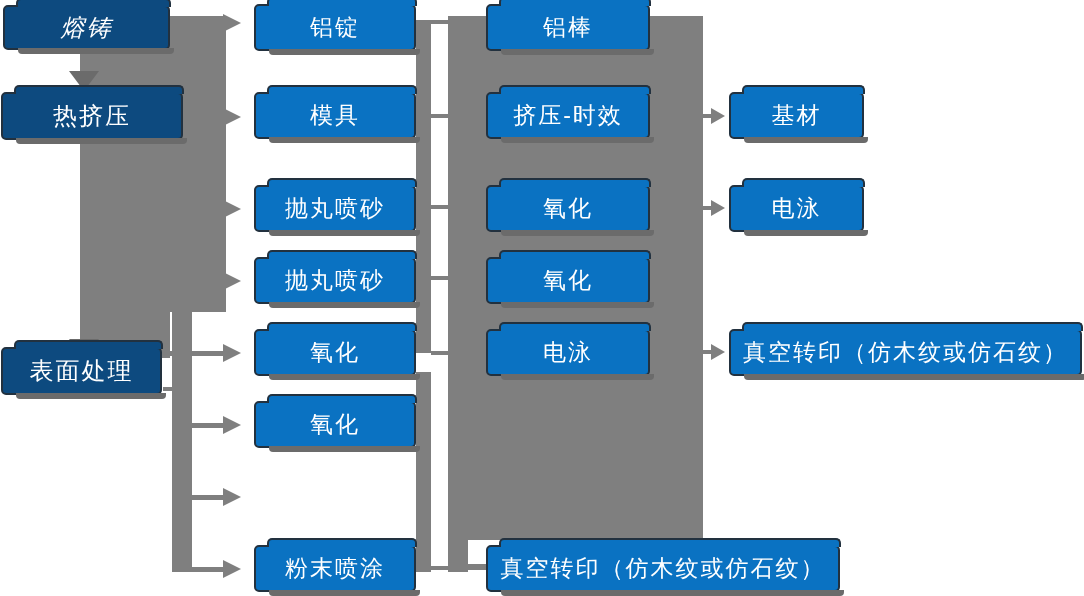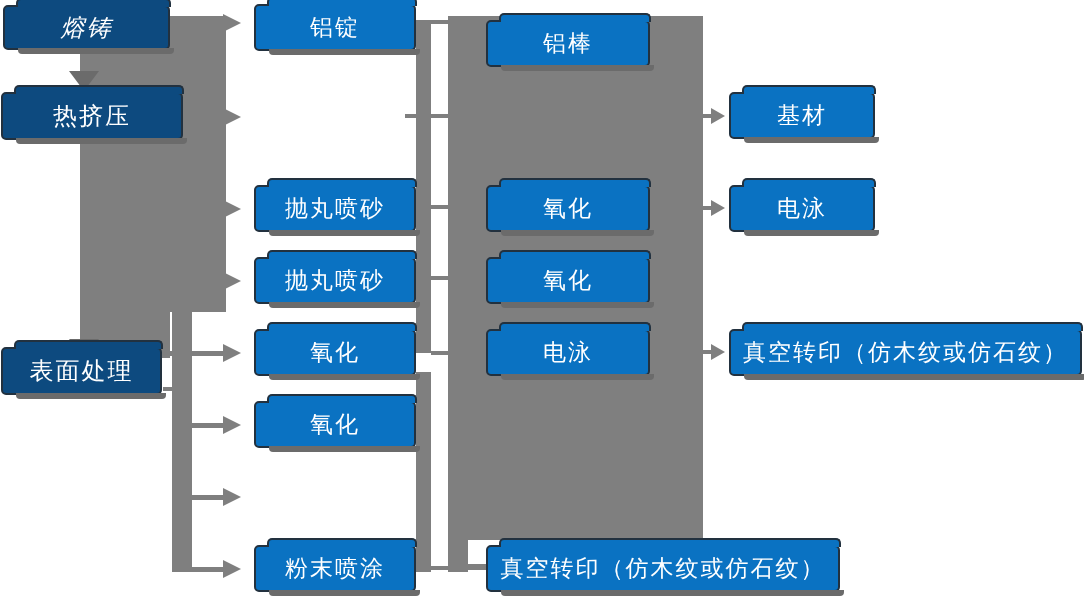--- a/index.html
+++ b/index.html
@@ -47,24 +47,24 @@
   
   .s1{left:3px;top:5px;width:167px;height:45px;font-style:italic;}
   .s2{left:1px;top:92px;width:182px;height:48px;}
   .s3{left:1px;top:347px;width:161px;height:48px;}
   
   .p{left:254px;width:162px;height:47px;}
   .p1{top:4px;}.p2{top:92px;}.p3{top:185px;}.p4{top:257px;}
   .p5{top:329px;}.p6{top:401px;}.p7{top:472px;width:266px;}.p8{top:545px;font-family:Liberation Serif, serif;}
   
   .q{left:486px;width:164px;height:47px;}
-  .q1{top:20px;}.q2{top:92px;}.q3{top:185px;}.q4{top:257px;}
+  .q1{top:4px;}.q2{top:92px;}.q3{top:185px;}.q4{top:257px;}
   .q5{top:329px;}.q6{top:545px;width:354px;}
   
-  .o{left:729px;width:146px;height:47px;}
+  .o{left:729px;width:135px;height:47px;}
   .o1{top:92px;}.o2{top:185px;}.o3{top:329px;width:353px;}
 
   
   .band,.shaft,.tline{position:absolute;background:var(--connector-gray,#7F7F7F);z-index:1;}
   .bandA{left:80px;top:28px;width:90px;height:330px;}
   .bandB{left:170px;top:16px;width:56px;height:296px;}
   .bandC{left:172px;top:312px;width:20px;height:260px;}
   .m1a{left:416px;top:20px;width:15px;height:333px;}
   .m1b{left:416px;top:372px;width:15px;height:200px;}
   .m2{left:448px;top:16px;width:255px;height:524px;}
@@ -153,27 +153,29 @@
   <div class="tline rs rs2"></div>
   <div class="rh rh2"></div>
   <div class="tline rs rs3"></div>
   <div class="rh rh3"></div>
 
   <div class="node navy s1">熔铸</div>
   <div class="node navy s2">热挤压</div>
   <div class="node navy s3">表面处理</div>
 
   <div class="node p p1">铝锭</div>
+  <div class="node p p2">模具</div>
   <div class="node p p3">抛丸喷砂</div>
   <div class="node p p4">抛丸喷砂</div>
   <div class="node p p5">氧化</div>
   <div class="node p p6">氧化</div>
   <div class="node p p8">粉末喷涂</div>
 
   <div class="node q q1">铝棒</div>
+  <div class="node q q2">挤压-时效</div>
   <div class="node q q3">氧化</div>
   <div class="node q q4">氧化</div>
   <div class="node q q5">电泳</div>
   <div class="node q q6">真空转印（仿木纹或仿石纹）</div>
 
   <div class="node o o1">基材</div>
   <div class="node o o2">电泳</div>
   <div class="node o o3">真空转印（仿木纹或仿石纹）</div>
 
 </div>

